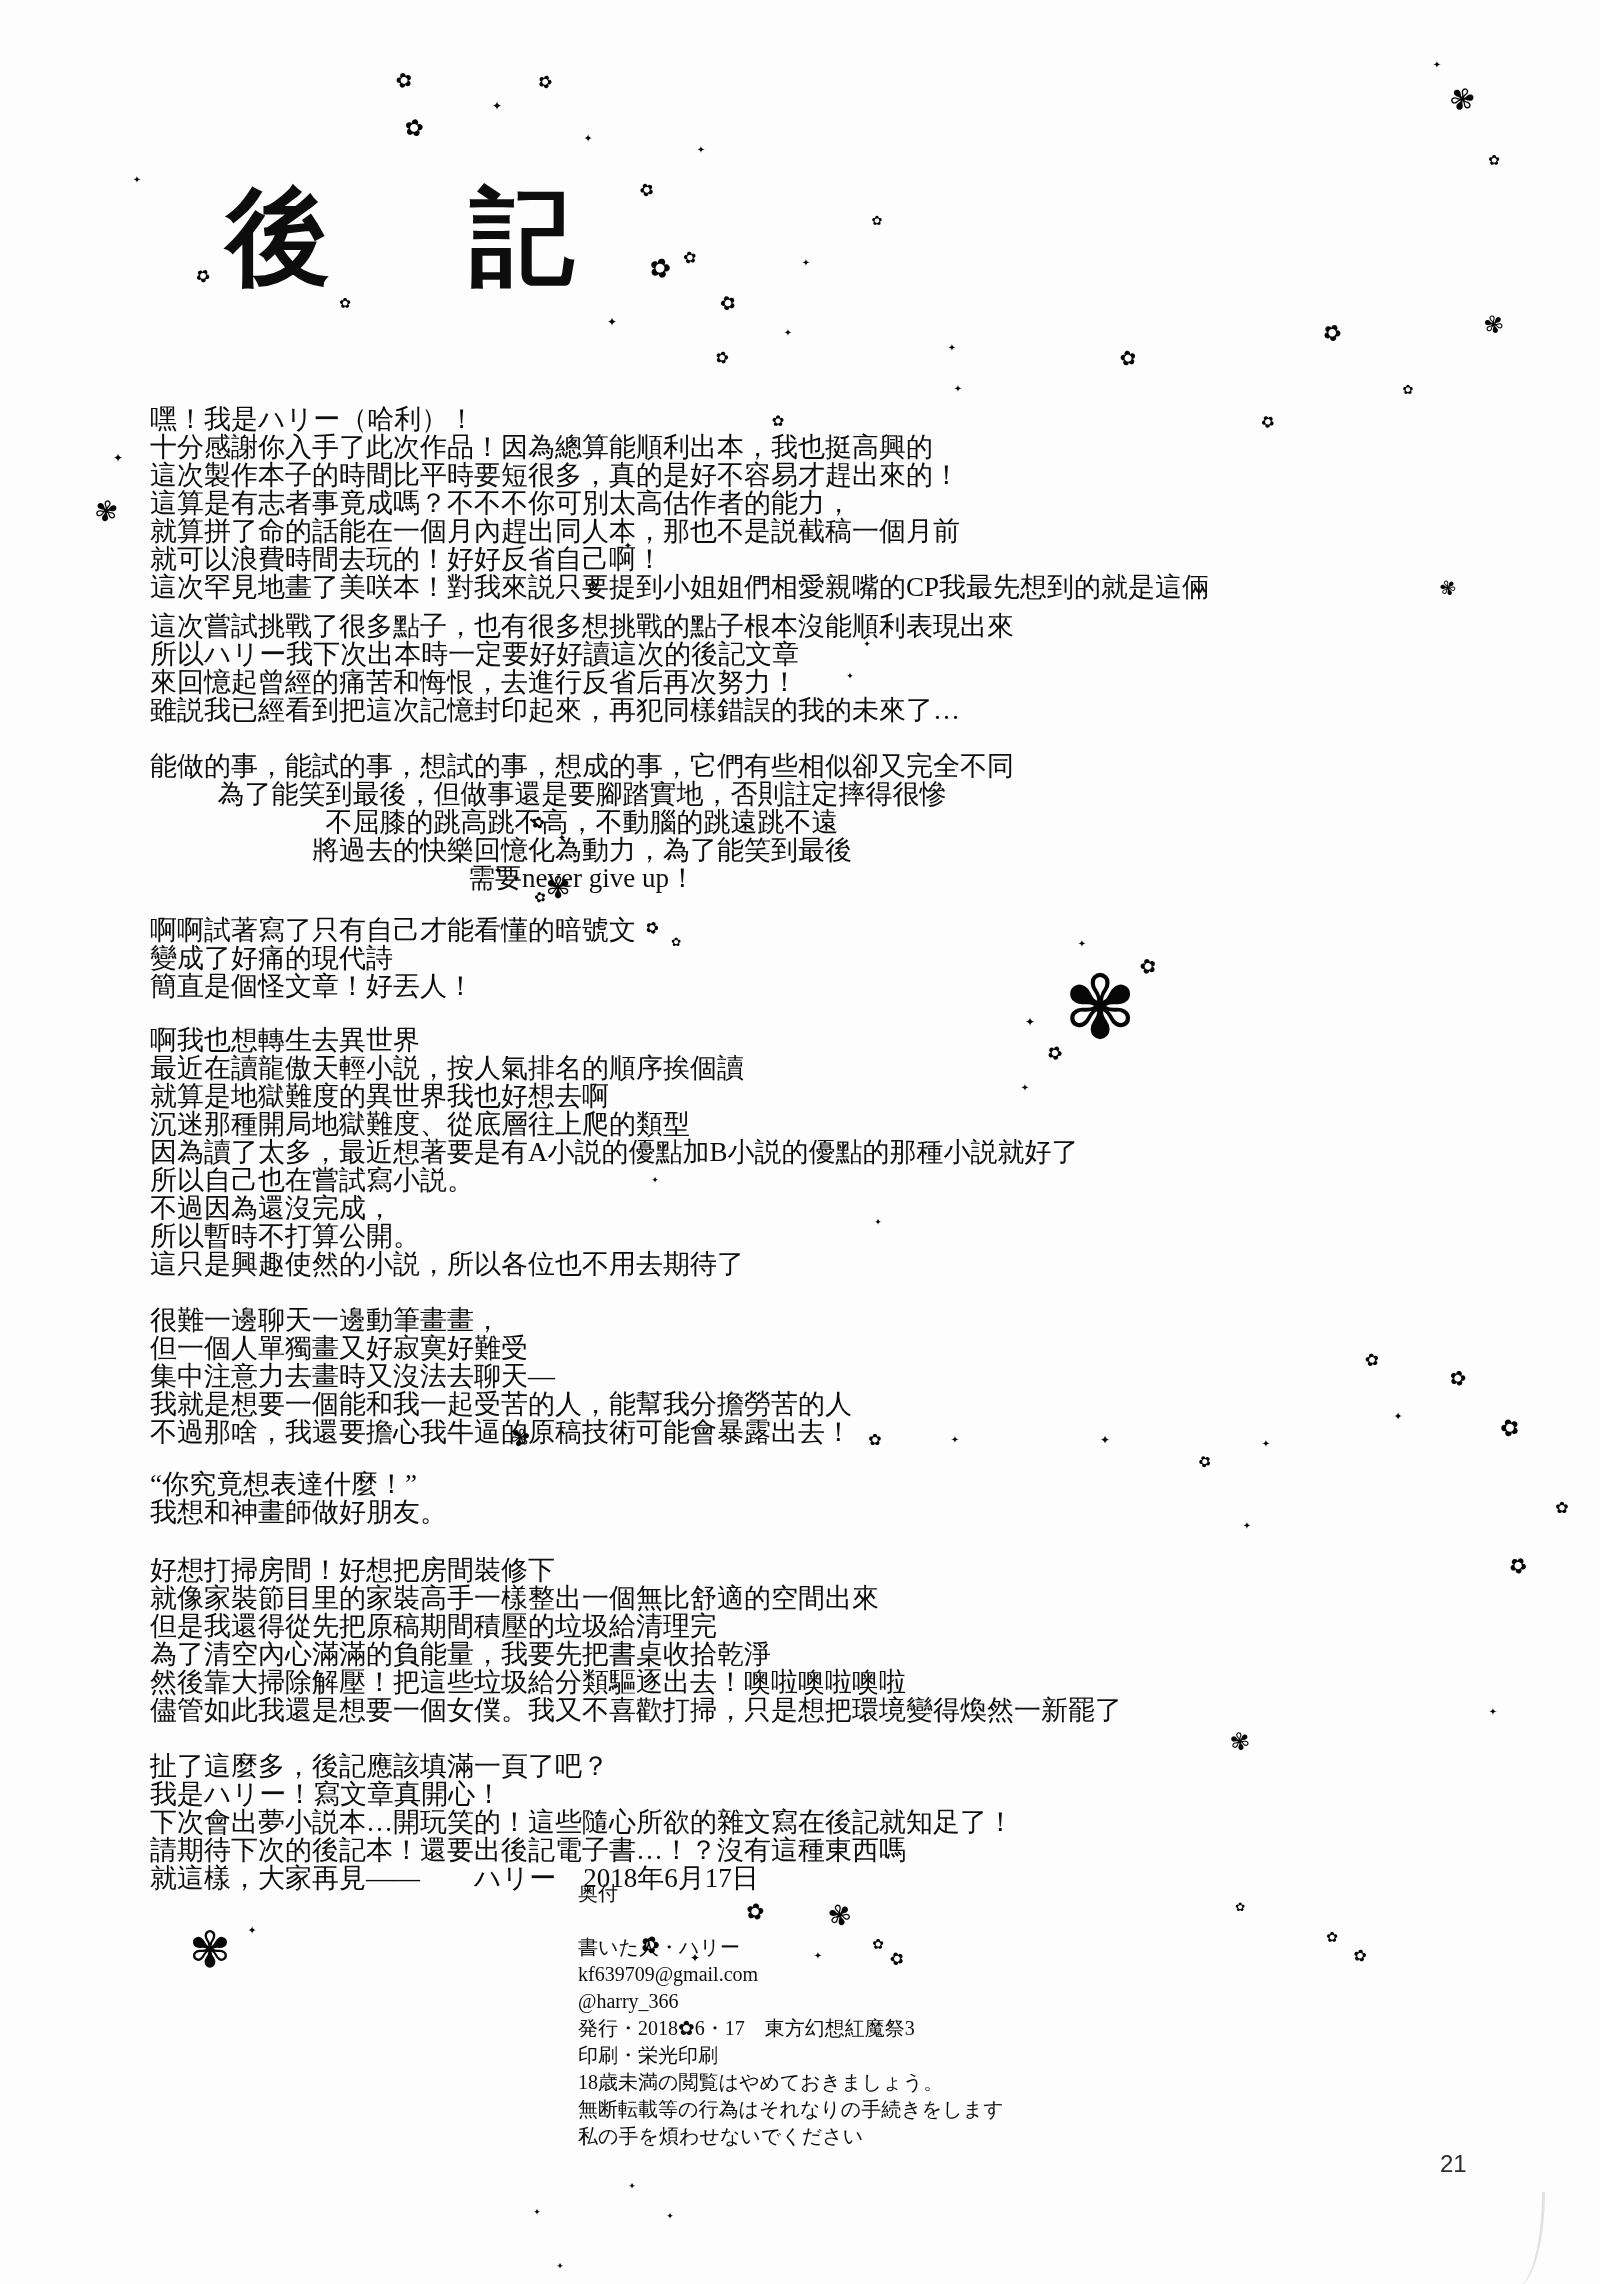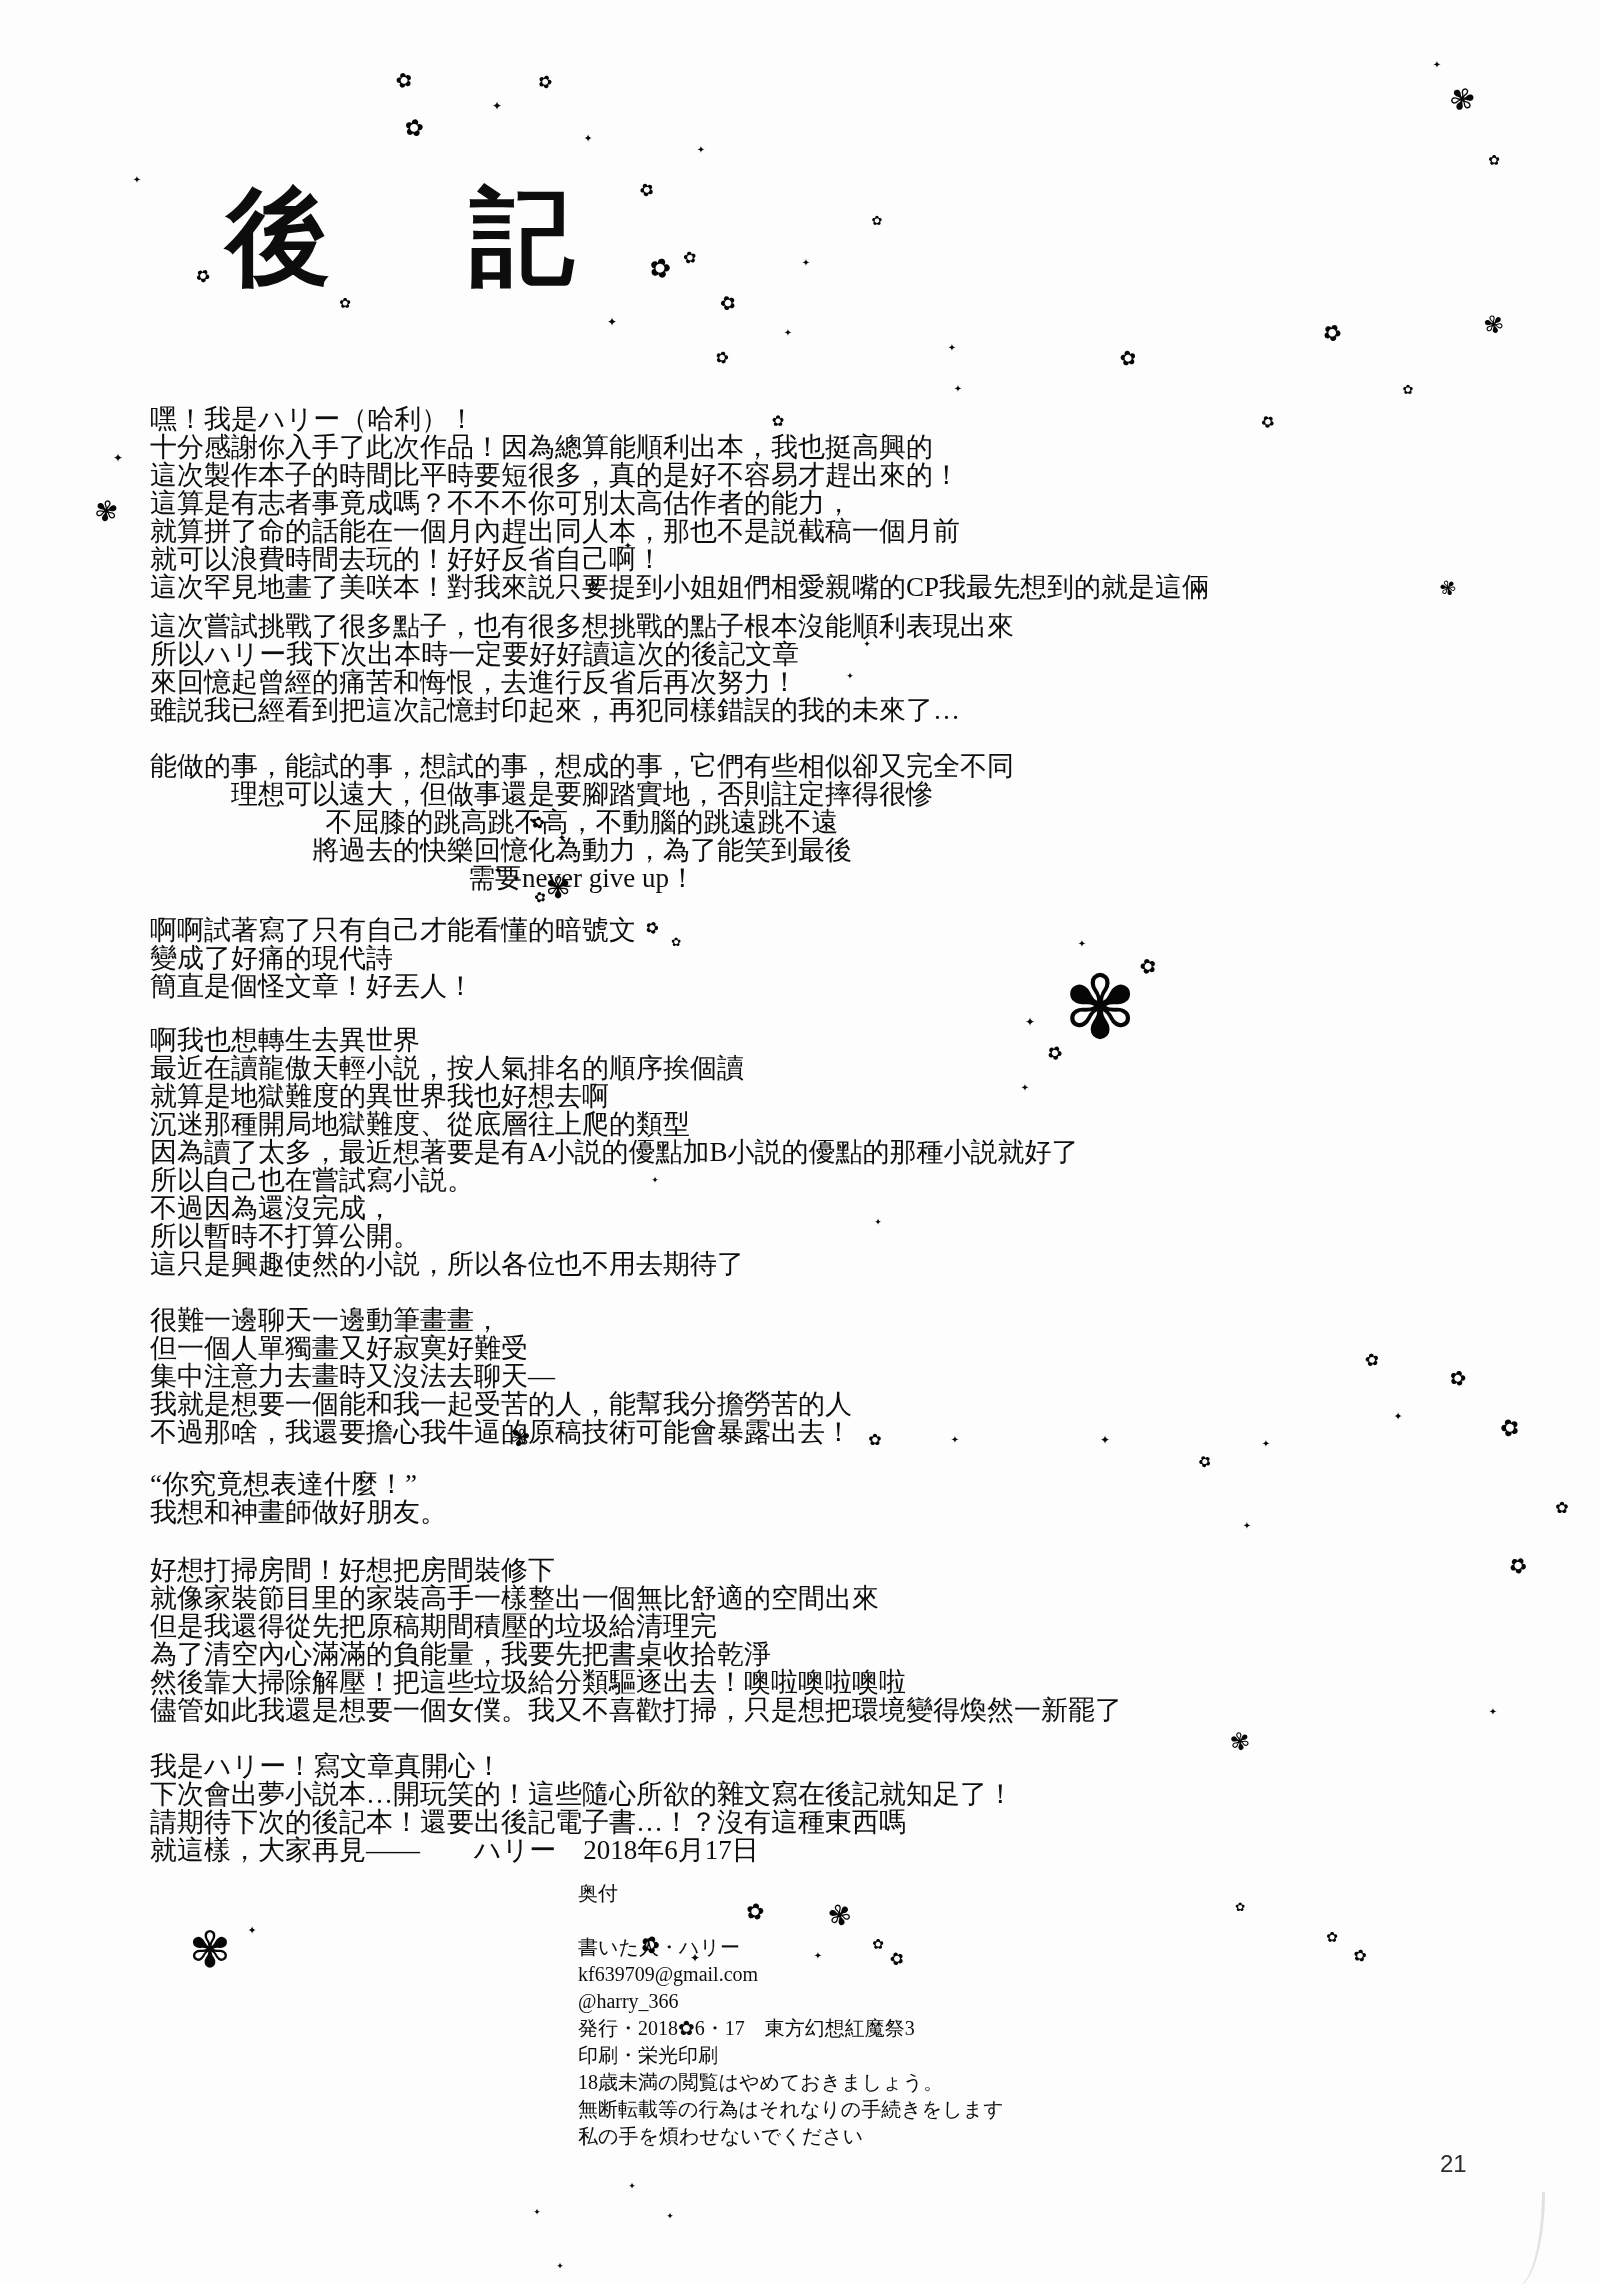--- a/index.html
+++ b/index.html
@@ -43,27 +43,27 @@
 </head>
 <body>
 
 <div class="page" id="page">
   <div class="title">後記</div>
   <div class="colophon" id="colophon" style="left: 578px; top: 1880px;"><div class="cline">奥付</div><div class="cline"></div><div class="cline">書いた人・ハリー</div><div class="cline">kf639709@gmail.com</div><div class="cline">@harry_366</div><div class="cline">発行・2018✿6・17　東方幻想紅魔祭3</div><div class="cline">印刷・栄光印刷</div><div class="cline">18歳未満の閲覧はやめておきましょう。</div><div class="cline">無断転載等の行為はそれなりの手続きをします</div><div class="cline">私の手を煩わせないでください</div></div>
   <div class="pageno">21</div>
   <div class="scan-curve"></div>
 <div class="para" style="top: 405px;"><div class="tline">嘿！我是ハリー（哈利）！</div><div class="tline">十分感謝你入手了此次作品！因為總算能順利出本，我也挺高興的</div><div class="tline">這次製作本子的時間比平時要短很多，真的是好不容易才趕出來的！</div><div class="tline">這算是有志者事竟成嗎？不不不你可別太高估作者的能力，</div><div class="tline">就算拼了命的話能在一個月內趕出同人本，那也不是説截稿一個月前</div><div class="tline">就可以浪費時間去玩的！好好反省自己啊！</div><div class="tline">這次罕見地畫了美咲本！對我來説只要提到小姐姐們相愛親嘴的CP我最先想到的就是這倆</div></div>
     <div class="para" style="top: 612px;"><div class="tline">這次嘗試挑戰了很多點子，也有很多想挑戰的點子根本沒能順利表現出來</div><div class="tline">所以ハリー我下次出本時一定要好好讀這次的後記文章</div><div class="tline">來回憶起曾經的痛苦和悔恨，去進行反省后再次努力！</div><div class="tline">雖説我已經看到把這次記憶封印起來，再犯同樣錯誤的我的未來了…</div></div>
-    <div class="para" style="top: 752px; text-align: center;"><div class="tline">能做的事，能試的事，想試的事，想成的事，它們有些相似卻又完全不同</div><div class="tline">理想可以遠大，但做事還是要腳踏實地，否則註定摔得很慘</div><div class="tline">不屈膝的跳高跳不高，不動腦的跳遠跳不遠</div><div class="tline">將過去的快樂回憶化為動力，為了能笑到最後</div><div class="tline">需要never give up！</div></div>
+    <div class="para" style="top: 752px; text-align: center;"><div class="tline">能做的事，能試的事，想試的事，想成的事，它們有些相似卻又完全不同</div><div class="tline">為了能笑到最後，但做事還是要腳踏實地，否則註定摔得很慘</div><div class="tline">不屈膝的跳高跳不高，不動腦的跳遠跳不遠</div><div class="tline">將過去的快樂回憶化為動力，為了能笑到最後</div><div class="tline">需要never give up！</div></div>
     <div class="para" style="top: 916px;"><div class="tline">啊啊試著寫了只有自己才能看懂的暗號文</div><div class="tline">變成了好痛的現代詩</div><div class="tline">簡直是個怪文章！好丟人！</div></div>
     <div class="para" style="top: 1026px;"><div class="tline">啊我也想轉生去異世界</div><div class="tline">最近在讀龍傲天輕小説，按人氣排名的順序挨個讀</div><div class="tline">就算是地獄難度的異世界我也好想去啊</div><div class="tline">沉迷那種開局地獄難度、從底層往上爬的類型</div><div class="tline">因為讀了太多，最近想著要是有A小説的優點加B小説的優點的那種小説就好了</div><div class="tline">所以自己也在嘗試寫小説。</div><div class="tline">不過因為還沒完成，</div><div class="tline">所以暫時不打算公開。</div><div class="tline">這只是興趣使然的小説，所以各位也不用去期待了</div></div>
     <div class="para" style="top: 1306px;"><div class="tline">很難一邊聊天一邊動筆畫畫，</div><div class="tline">但一個人單獨畫又好寂寞好難受</div><div class="tline">集中注意力去畫時又沒法去聊天—</div><div class="tline">我就是想要一個能和我一起受苦的人，能幫我分擔勞苦的人</div><div class="tline">不過那啥，我還要擔心我牛逼的原稿技術可能會暴露出去！</div></div>
     <div class="para" style="top: 1470px;"><div class="tline">“你究竟想表達什麼！”</div><div class="tline">我想和神畫師做好朋友。</div></div>
     <div class="para" style="top: 1556px;"><div class="tline">好想打掃房間！好想把房間裝修下</div><div class="tline">就像家裝節目里的家裝高手一樣整出一個無比舒適的空間出來</div><div class="tline">但是我還得從先把原稿期間積壓的垃圾給清理完</div><div class="tline">為了清空內心滿滿的負能量，我要先把書桌收拾乾淨</div><div class="tline">然後靠大掃除解壓！把這些垃圾給分類驅逐出去！噢啦噢啦噢啦</div><div class="tline">儘管如此我還是想要一個女僕。我又不喜歡打掃，只是想把環境變得煥然一新罷了</div></div>
-    <div class="para" style="top: 1752px;"><div class="tline">我是ハリー！寫文章真開心！</div><div class="tline">下次會出夢小説本…開玩笑的！這些隨心所欲的雜文寫在後記就知足了！</div><div class="tline">請期待下次的後記本！還要出後記電子書…！？沒有這種東西嗎</div><div class="tline">就這樣，大家再見——　　ハリー　2018年6月17日</div></div>
+    <div class="para" style="top: 1752px;"><div class="tline">扯了這麼多，後記應該填滿一頁了吧？</div><div class="tline">我是ハリー！寫文章真開心！</div><div class="tline">下次會出夢小説本…開玩笑的！這些隨心所欲的雜文寫在後記就知足了！</div><div class="tline">請期待下次的後記本！還要出後記電子書…！？沒有這種東西嗎</div><div class="tline">就這樣，大家再見——　　ハリー　2018年6月17日</div></div>
     <span class="deco" style="left: 404px; top: 80px; font-size: 20px; transform: translate(-50%, -50%) rotate(-15deg);">✿</span>
     <span class="deco" style="left: 545px; top: 82px; font-size: 17px; transform: translate(-50%, -50%) rotate(20deg);">✿</span>
     <span class="deco" style="left: 497px; top: 106px; font-size: 12px; transform: translate(-50%, -50%) rotate(0deg);">✦</span>
     <span class="deco" style="left: 588px; top: 138px; font-size: 11px; transform: translate(-50%, -50%) rotate(0deg);">✦</span>
     <span class="deco" style="left: 414px; top: 128px; font-size: 23px; transform: translate(-50%, -50%) rotate(10deg);">✿</span>
     <span class="deco" style="left: 647px; top: 190px; font-size: 17px; transform: translate(-50%, -50%) rotate(-25deg);">✿</span>
     <span class="deco" style="left: 701px; top: 150px; font-size: 10px; transform: translate(-50%, -50%) rotate(0deg);">✦</span>
     <span class="deco" style="left: 660px; top: 268px; font-size: 26px; transform: translate(-50%, -50%) rotate(15deg);">✿</span>
     <span class="deco" style="left: 690px; top: 258px; font-size: 16px; transform: translate(-50%, -50%) rotate(-10deg);">✿</span>
     <span class="deco" style="left: 806px; top: 263px; font-size: 10px; transform: translate(-50%, -50%) rotate(0deg);">✦</span>

